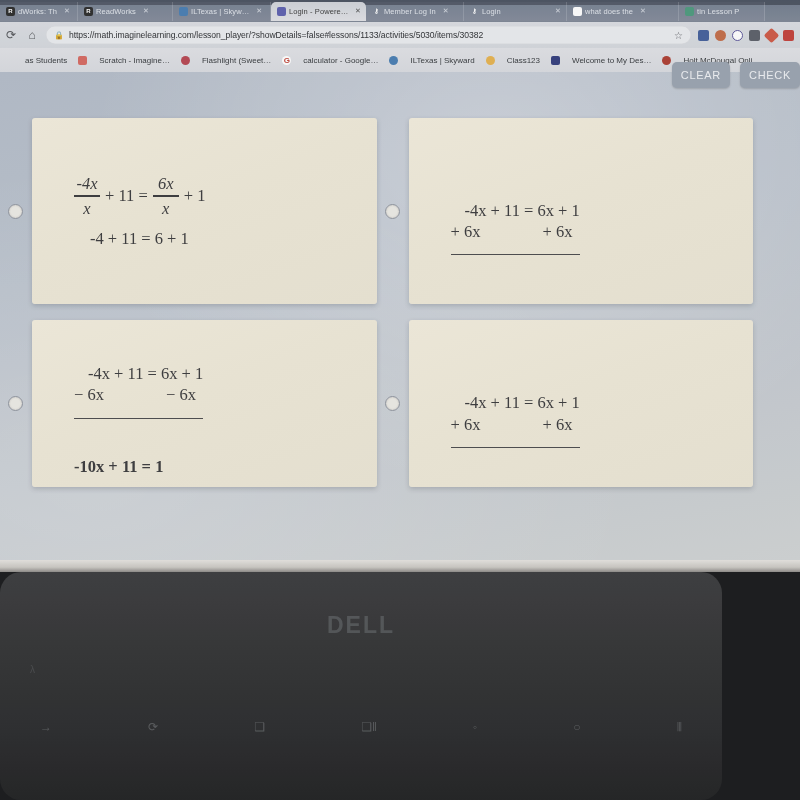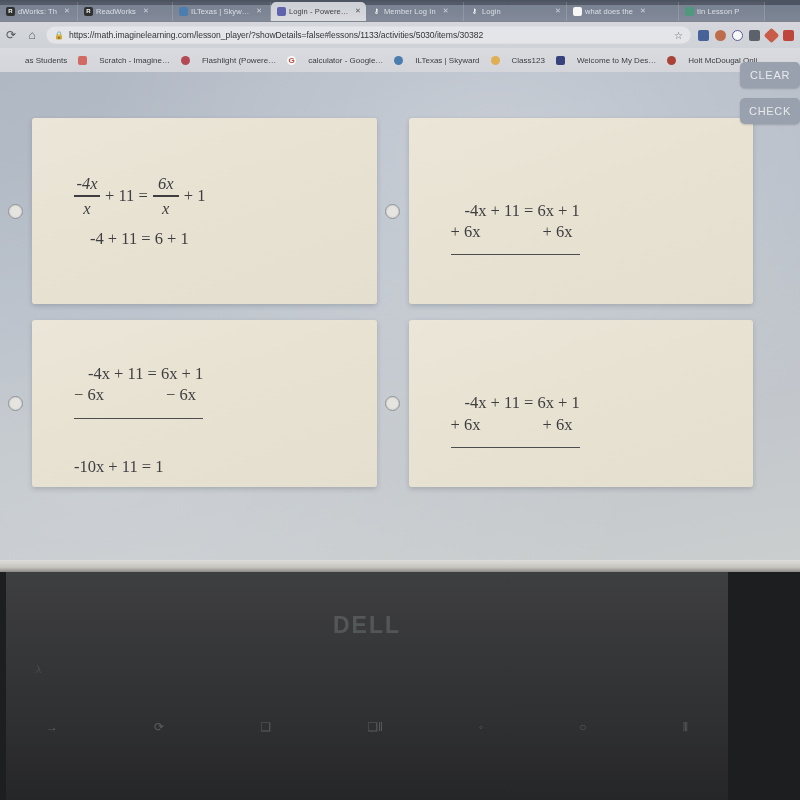--- a/index.html
+++ b/index.html
@@ -193,21 +193,20 @@
     pointer-events: none;
   }
 
   
   .actionbar {
     position: absolute;
     right: 0; top: -10px;
     display: flex;
     gap: 10px;
     z-index: 4;
-    flex-direction: column;
   }
   .actbtn {
     min-width: 56px;
     height: 26px;
     border-radius: 5px;
     background: #98a3b3;
     color: #eef1f5;
     font-size: 11px;
     letter-spacing: .7px;
     display: flex;
@@ -297,35 +296,36 @@
   .vstack .l1 { padding-left: 14px; }
   .vstack .l2 {
     display: flex;
     border-bottom: 1.6px solid #4a4a4c;
     padding-bottom: 12px;
     padding-right: 6px;
   }
   .vstack .l2 .left  { width: 92px; }
   .vstack .l2 .right { }
   .vstack .l3 { padding-top: 4px; padding-left: 20px; }
-  .vstack.neg10 .l3 { padding-left: 0px; }
+  .vstack.neg10 .l3 { padding-left: 0px; font-weight: bold; }
 
   
   .bezel-top {
     position: absolute;
     left: 0; top: 560px;
     width: 800px; height: 12px;
     background: linear-gradient(180deg,#e6e4df 0%,#cbc8c2 60%,#8e8b87 100%);
   }
   .laptop {
     position: absolute;
-    left: 6px; top: 572px;
+    left: 0; top: 572px;
     width: 722px; height: 228px;
     background: linear-gradient(180deg,#3a3b3d 0%,#313234 35%,#292a2c 70%,#1f2022 100%);
     overflow: hidden;
+    border-radius: 21px;
   }
   .dell {
     position: absolute;
     left: 0; right: 0; top: 40px;
     text-align: center;
     font-family: "Liberation Sans", sans-serif;
     font-size: 23px;
     letter-spacing: 2px;
     font-weight: bold;
     color: rgba(150,155,162,.30);
@@ -427,21 +427,21 @@
       <div class="bm">
         <span class="bmico" style="background:transparent"></span>
         <span>as Students</span>
       </div>
       <div class="bm">
         <span class="bmico bi-scratch"></span>
         <span>Scratch - Imagine…</span>
       </div>
       <div class="bm">
         <span class="bmico bi-flash"></span>
-        <span>Flashlight (Powere…</span>
+        <span>Flashlight (Sweet…</span>
       </div>
       <div class="bm">
         <span class="bmico bi-google">G</span>
         <span>calculator - Google…</span>
       </div>
       <div class="bm">
         <span class="bmico bi-iltexas"></span>
         <span>ILTexas | Skyward</span>
       </div>
       <div class="bm">

